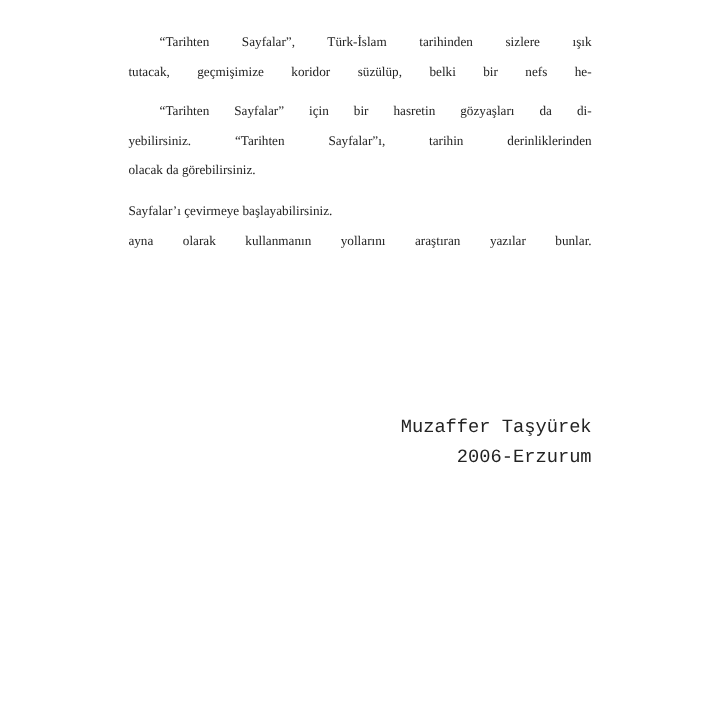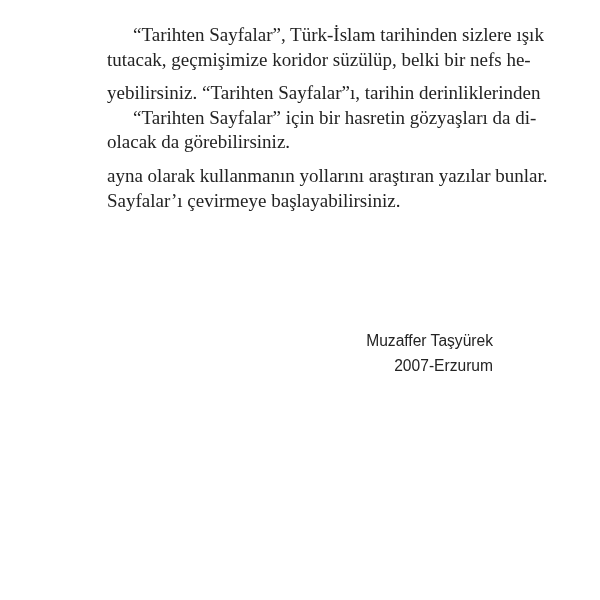--- a/index.html
+++ b/index.html
@@ -3,57 +3,57 @@
   <meta charset="utf-8">
   <style>
     html, body { margin: 0; padding: 0; background: #ffffff; }
     body { width: 600px; height: 600px; position: relative; overflow: hidden; }
     .page {
       position: absolute;
       left: 107px;
       top: 23px;
       width: 386px;
       font-family: "Liberation Serif", "DejaVu Serif", serif;
-      font-size: 19px;
+      font-size: 11px;
       line-height: 24.6px;
       color: #232323;
       text-align: justify;
     }
     .line { display: block; text-align: justify; text-align-last: justify; white-space: nowrap; }
     .line.first { text-indent: 26px; }
     .line.last { text-align-last: left; }
     .para-block { margin-bottom: 9px; }
     .sig {
       position: absolute;
       right: 107px;
-      top: 328px;
+      top: 344px;
       text-align: right;
-      font-family: Liberation Sans, sans-serif;
+      font-family: Liberation Mono, monospace;
       font-size: 15.6px;
       line-height: 25px;
       color: #232323;
       margin-left: 24px;
     }
     .sig .date { display: block; padding-right: 0; }
   </style>
 </head>
 <body>
 
 <div class="page">
   <div class="para-block">
     <span class="line first">“Tarihten Sayfalar”, Türk-İslam tarihinden sizlere ışık</span>
     <span class="line">tutacak, geçmişimize koridor süzülüp, belki bir nefs he-</span>
   </div>
   <div class="para-block">
+    <span class="line first">“Tarihten Sayfalar” için bir hasretin gözyaşları da di-</span>
     <span class="line">yebilirsiniz. “Tarihten Sayfalar”ı, tarihin derinliklerinden</span>
-    <span class="line first">“Tarihten Sayfalar” için bir hasretin gözyaşları da di-</span>
     <span class="line last">olacak da görebilirsiniz.</span>
   </div>
   <div class="para-block">
+    <span class="line last">Sayfalar’ı çevirmeye başlayabilirsiniz.</span>
     <span class="line">ayna olarak kullanmanın yollarını araştıran yazılar bunlar.</span>
-    <span class="line last">Sayfalar’ı çevirmeye başlayabilirsiniz.</span>
   </div>
 </div>
 
 <div class="sig">
   <span class="date">Muzaffer Taşyürek</span>
-  <span class="date">2007-Erzurum</span>
+  <span class="date">2006-Erzurum</span>
 </div>
 
 </body></html>

